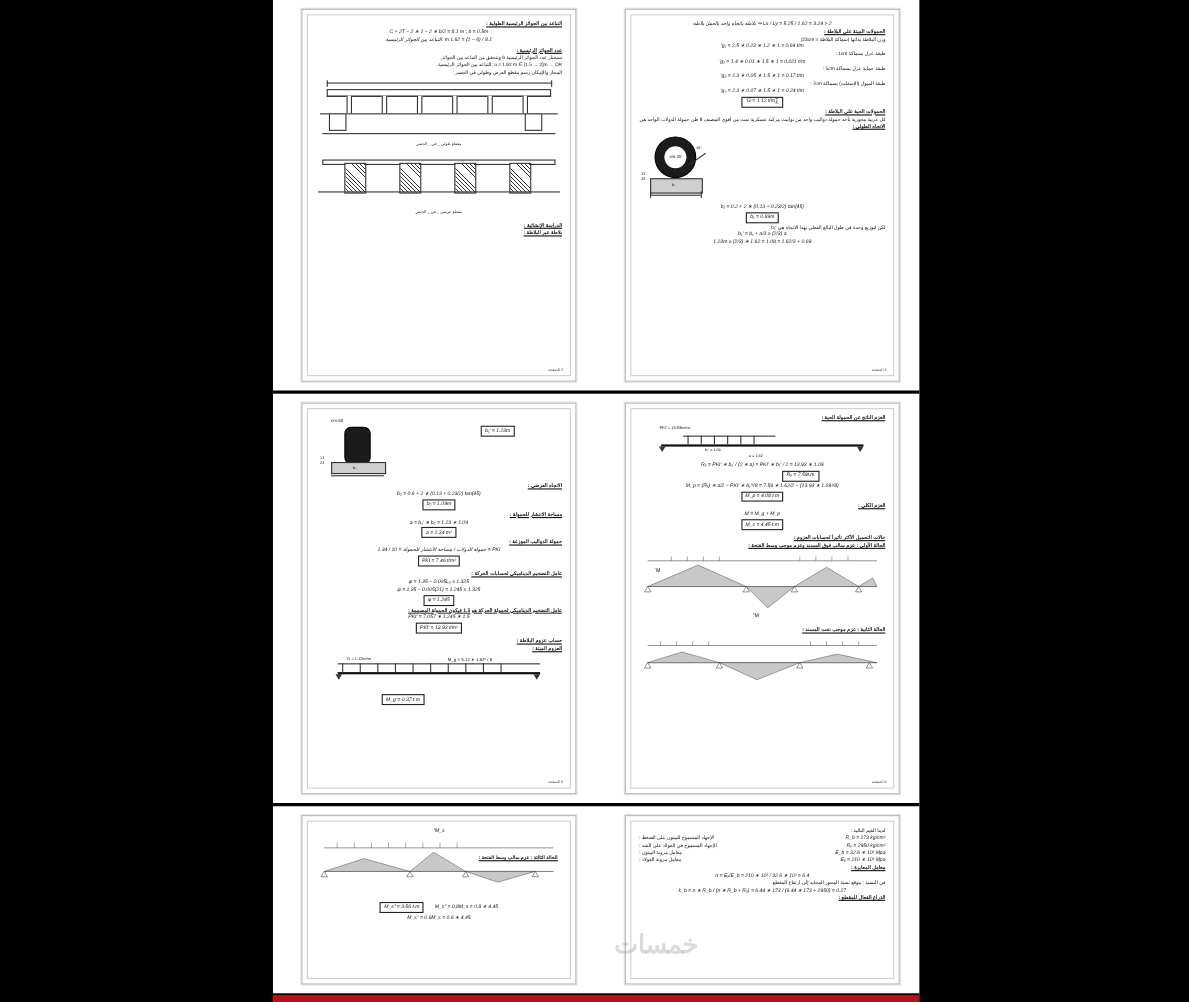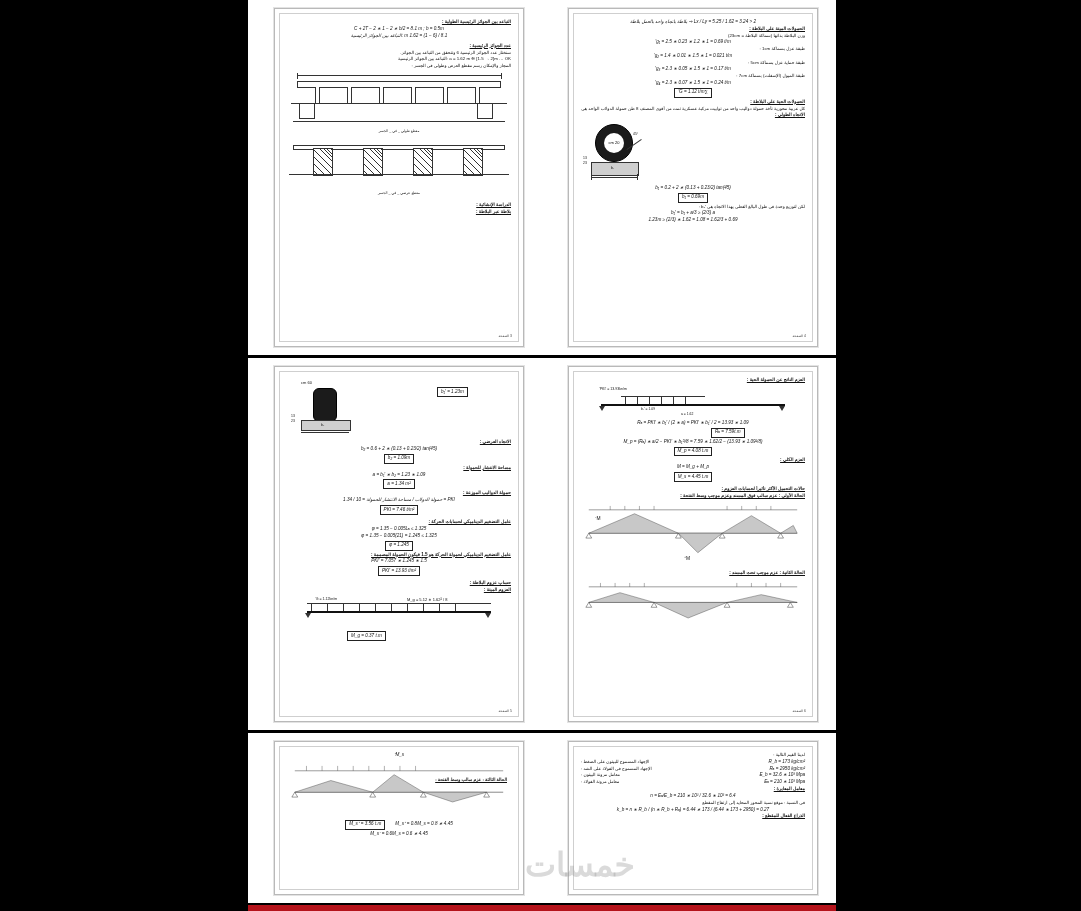--- a/index.html
+++ b/index.html
@@ -86,21 +86,21 @@
   .loadbeam .tick{position:absolute;top:6px;width:0.6px;height:8px;background:#333;}
   .loadbeam .sup{position:absolute;top:16px;width:0;height:0;border-left:3px solid transparent;border-right:3px solid transparent;border-top:5px solid #333;}
   .loadbeam .udl{position:absolute;left:20px;right:20px;top:6px;height:0.6px;background:#333;}
 
   .momdiag{position:relative;height:62px;margin:4px 0;}
   .momdiag svg{position:absolute;inset:0;}
   .momdiag2{position:relative;height:46px;margin:4px 0;}
 
   .watermark{
     position:absolute;left:385px;top:845px;width:250px;height:60px;
-    color:rgba(150,150,150,.35);font-size:33px;font-weight:bold;
+    color:rgba(150,150,150,.35);font-size:23px;font-weight:bold;
     letter-spacing:2px;direction:rtl;pointer-events:none;
   }
   .redline{position:absolute;left:248px;top:905px;width:588px;height:6px;background:#b5131b;}
   .topstrip{position:absolute;left:0;top:0;width:248px;height:911px;background:#000;}
   .rightstrip{position:absolute;left:836px;top:0;width:245px;height:911px;background:#000;}
 </style>
 </head>
 <body>
 
 <div class="stage">

